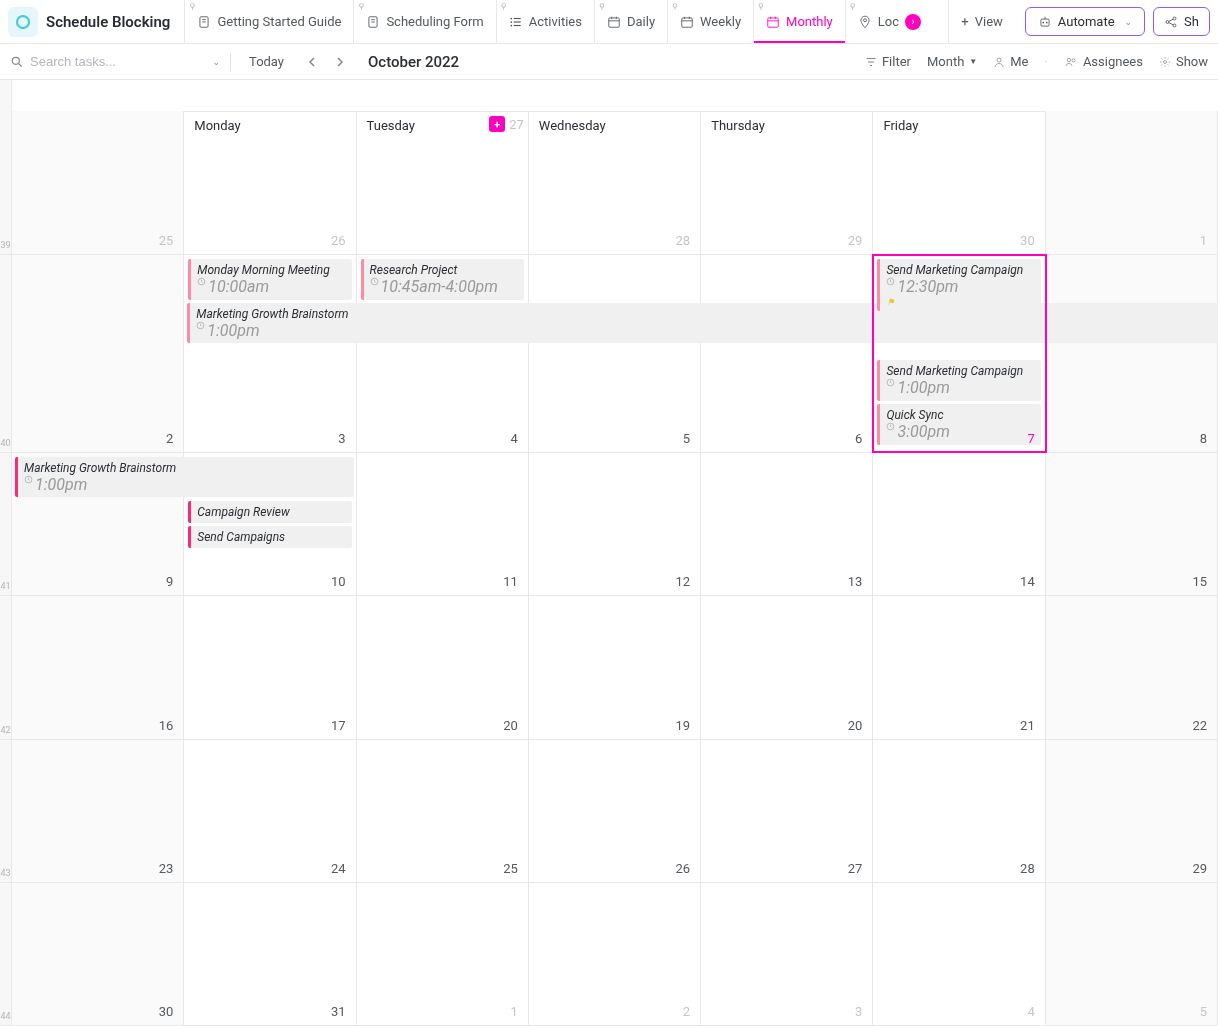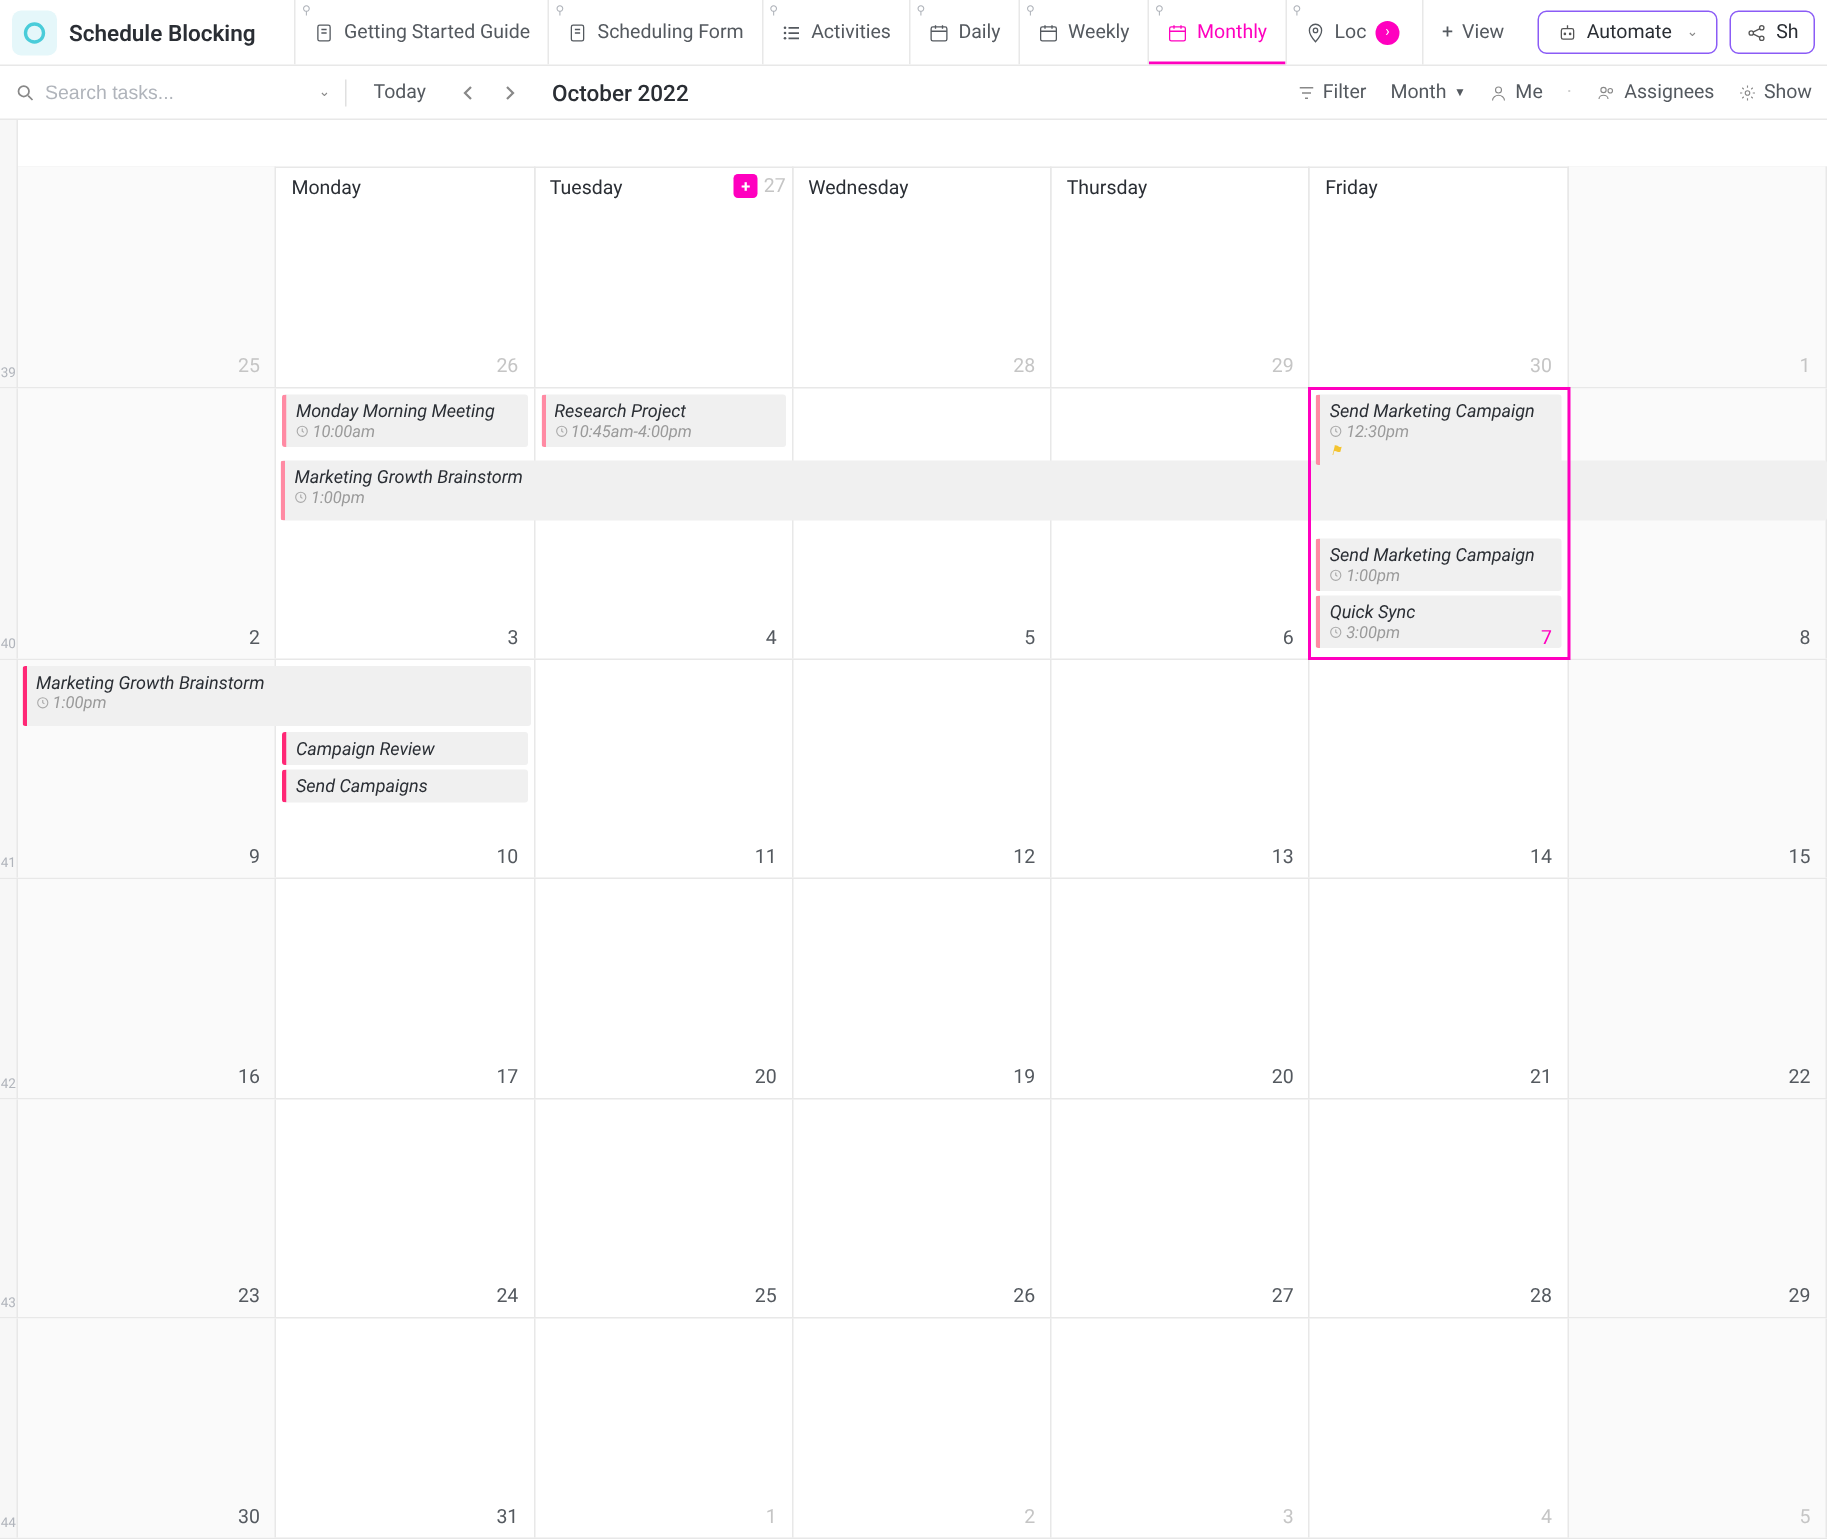--- a/index.html
+++ b/index.html
@@ -1,21 +1,21 @@
 <!DOCTYPE html>
 <html><head>
 <meta charset="utf-8">
 <style>
 * { box-sizing: border-box; margin: 0; padding: 0; }
 body { font-family: -apple-system, BlinkMacSystemFont, "Segoe UI", Roboto, sans-serif; font-size: 13px; color: #2a2e34; background: #fff; overflow: hidden; }
 
 .header { display: flex; align-items: center; height: 44px; border-bottom: 1px solid #e8e8e8; padding: 0 8px; gap: 2px; }
 .logo { width: 30px; height: 30px; border-radius: 6px; background: #e5f7fa; display: flex; align-items: center; justify-content: center; margin-right: 6px; }
 .logo svg { width: 18px; height: 18px; }
-.title { font-size: 15px; font-weight: 600; margin-right: 24px; white-space: nowrap; }
+.title { font-size: 15px; font-weight: 600; margin-right: 12px; white-space: nowrap; }
 .tabs { display: flex; align-items: center; height: 100%; gap: 0; flex: 1; overflow: hidden; }
 .tab { display: flex; align-items: center; gap: 6px; padding: 0 12px; height: 100%; color: #54595f; border-left: 1px solid #e8e8e8; cursor: pointer; white-space: nowrap; position: relative; }
 .tab:first-child { border-left: 1px solid #e8e8e8; }
 .tab.active { color: #ff00bf; }
 .tab.active::after { content: ""; position: absolute; bottom: 0; left: 0; right: 0; height: 2px; background: #ff00bf; }
 .tab-icon { width: 14px; height: 14px; display: inline-flex; align-items: center; justify-content: center; }
 .tab-icon svg { width: 14px; height: 14px; }
 .pin { position: absolute; top: 2px; left: 4px; font-size: 8px; color: #b0b4bb; }
 .tab.hasloc .loc-arrow { background: #ff00bf; width: 16px; height: 16px; border-radius: 50%; display: inline-flex; align-items: center; justify-content: center; color: #fff; font-size: 10px; }
 .view-tab { border-left: 1px solid #e8e8e8; display: flex; align-items: center; gap: 6px; padding: 0 12px; height: 100%; color: #54595f; cursor: pointer; }
@@ -52,21 +52,21 @@
 .day-cell.today-cell { outline: 2px solid #ff00bf; outline-offset: -1px; z-index: 2; }
 .day-num { position: absolute; bottom: 6px; right: 10px; font-size: 13px; color: #54595f; }
 .day-num.other-month { color: #c5c5c5; }
 .day-num.today-num { color: #ff00bf; }
 .day-top { display: flex; justify-content: flex-end; align-items: center; gap: 4px; }
 .add-btn { width: 16px; height: 16px; background: #ff00bf; border-radius: 3px; display: inline-flex; align-items: center; justify-content: center; color: #fff; font-size: 11px; font-weight: bold; }
 
 .event { background: #f0f0f0; border-left: 3px solid #ff8aa3; border-radius: 2px; padding: 4px 6px; margin-bottom: 3px; cursor: pointer; overflow: hidden; font-style: italic; }
 .event.strong { border-left-color: #ff2876; }
 .event-title { font-size: 12px; color: #2a2e34; white-space: nowrap; overflow: hidden; text-overflow: ellipsis; }
-.event-time { font-size: 11px; color: #9a9a9a; display: flex; align-items: center; gap: 2px; }
+.event-time { font-size: 16px; color: #9a9a9a; display: flex; gap: 2px; }
 .event-time .clock { width: 9px; height: 9px; }
 .flag { color: #f4c430; font-size: 9px; margin-top: 1px; }
 
 .spanning { position: absolute; top: 48px; height: 40px; z-index: 1; }
 .spanning .event { height: 100%; }
 .span-w1 { left: calc(12px + (100% - 12px)/7 * 1 + 3px); right: 0; }
 .span-w2 { left: calc(12px + 3px); right: calc((100% - 12px)/7 * 6 - 0px); width: calc((100% - 12px)/7 * 2 - 6px); }
 .span-w2 .event { border-left: 3px solid #ff2876; }
 
 svg { display: block; }

